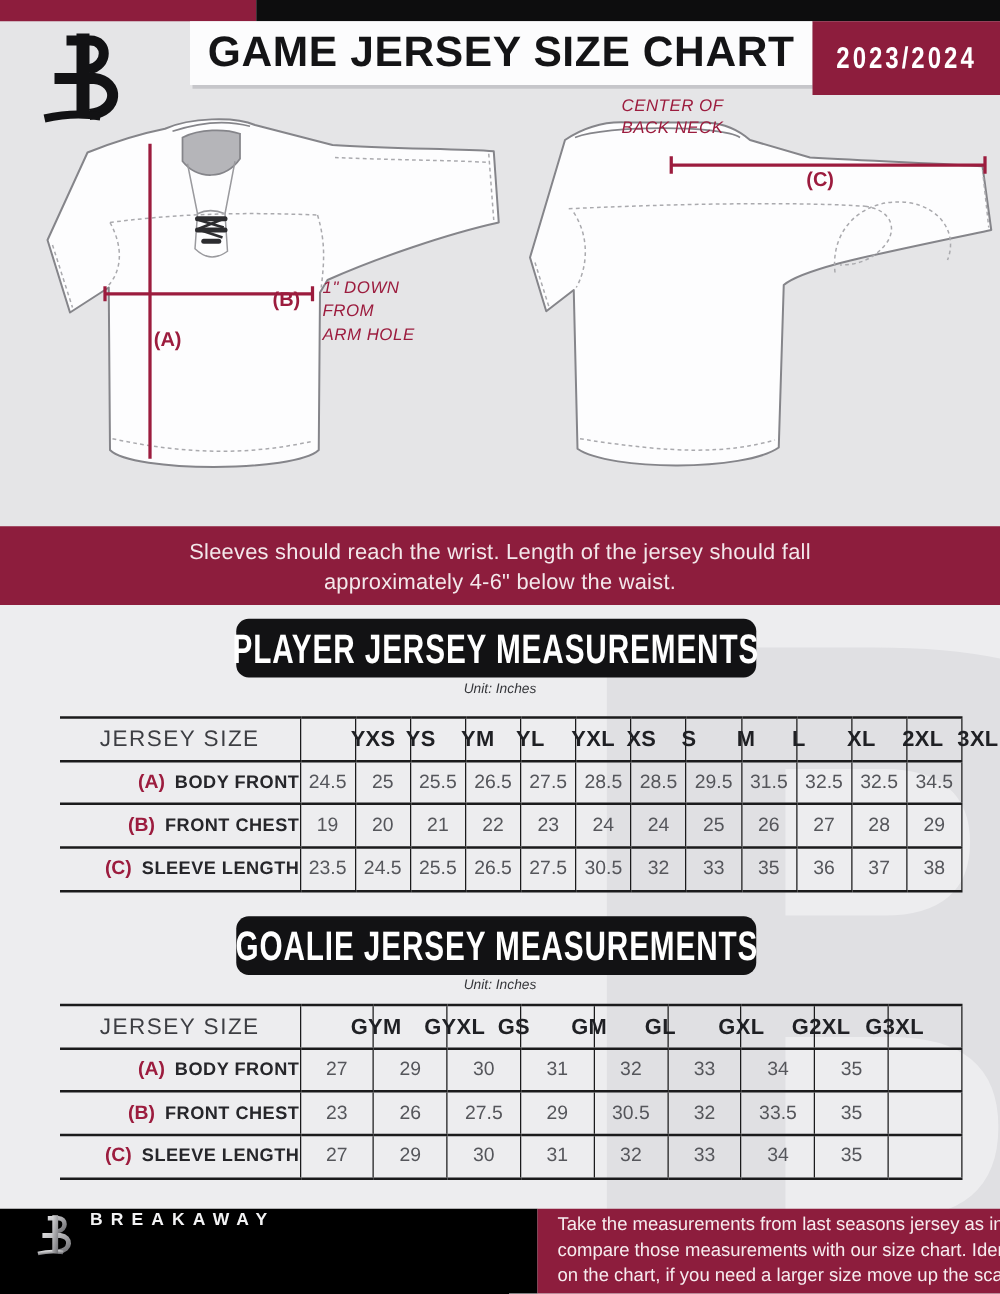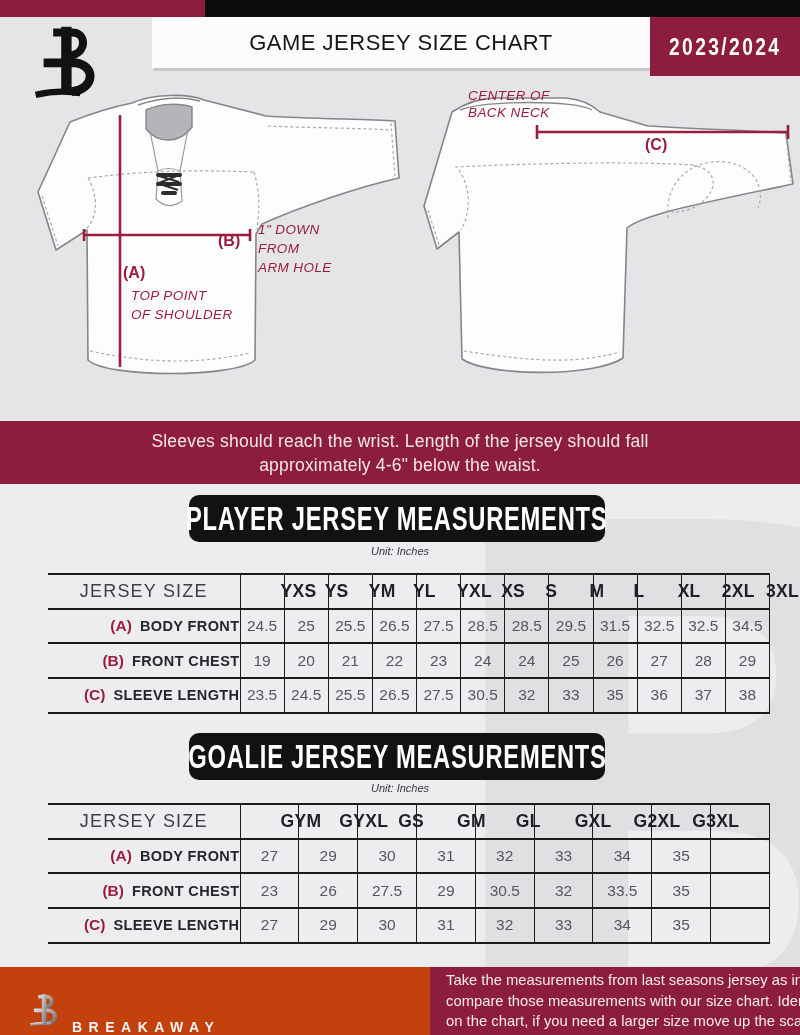--- a/index.html
+++ b/index.html
@@ -10,36 +10,36 @@
     font-family:"Liberation Sans", sans-serif;
   }
   
   .strip-maroon { position:absolute; left:0; top:0; width:205px; height:17px; background:#8D1D3D; z-index:3; }
   .strip-black  { position:absolute; left:205px; top:0; width:595px; height:17px; background:#0d0d0e; z-index:3; }
   .title-box {
     position:absolute; left:152px; top:17px; width:498px; height:51px;
     background:#fcfcfd; z-index:4; display:flex; align-items:center; justify-content:center;
     box-shadow:2px 3px 0 #c6c6ca;
   }
-  .title-box h1 { font-size:22px; font-weight:normal; letter-spacing:.5px; color:#141416; white-space:nowrap; }
+  .title-box h1 { font-size:34px; font-weight:bold; letter-spacing:.5px; color:#141416; white-space:nowrap; }
   .season-box {
     position:absolute; left:650px; top:17px; width:150px; height:59px;
     background:#8D1D3D; z-index:4; display:flex; align-items:center; justify-content:center;
   }
   .season-box span {
     display:inline-block; color:#fff; font-weight:bold; font-size:24px;
     letter-spacing:3px; transform:scaleX(.8); white-space:nowrap;
   }
   .logo-top { position:absolute; left:26px; top:22px; z-index:4; }
   
   .diagram { position:absolute; left:0; top:70px; width:800px; height:351px; z-index:2; }
   .ann { position:absolute; color:#9C1C3E; white-space:nowrap; }
   .ann .key { font-weight:bold; font-size:16px; font-style:normal; }
   .ann-text { font-style:italic; font-size:13.5px; letter-spacing:.4px; line-height:19px; color:#9C1C3E; }
-  .center-text { text-align:left; line-height:17px;margin-top:11px; }
+  .center-text { text-align:center; line-height:17px; }
   
   .banner {
     position:absolute; left:0; top:421px; width:800px; height:63px; background:#8D1D3D; z-index:2;
     display:flex; flex-direction:column; align-items:center; justify-content:center;
   }
   .banner div { color:#f3e7ea; font-size:17.5px; line-height:24px; text-align:center; letter-spacing:.2px; }
   
   .lower-bg { position:absolute; left:0; top:484px; width:800px; height:483px; background:#ededef; z-index:0; }
   .watermark {
     position:absolute; right:-195px; top:430px; z-index:1;
@@ -68,22 +68,22 @@
   table.sizes tr > *:last-child { border-right:1.6px solid #1b1b1c; }
   table.sizes tbody tr:last-child > * { border-bottom:2.5px solid #1b1b1c; }
   table.sizes td.corner { width:192px; font-size:18px; letter-spacing:1.2px; color:#3d3e43; font-weight:normal; }
   table.sizes th { font-size:17.5px; font-weight:bold; color:#1f2024; letter-spacing:.3px;padding-left:40px; }
   table.sizes td.rowlabel { text-align:right; padding-left:23px; white-space:nowrap; }
   table.sizes td.rowlabel .key { color:#9C1C3E; font-weight:bold; font-size:15.5px; }
   table.sizes td.rowlabel .lbl { color:#26262a; font-size:14.5px; font-weight:bold; letter-spacing:.4px; margin-left:8px; }
   table.sizes td.val { font-size:15.5px; color:#55565b; }
   
   .footer-black {
-    position:absolute; left:0; top:967px; width:430px; height:68px; background:#c2410c; z-index:5;
-    display:flex; align-items:flex-end;
+    position:absolute; left:0; top:967px; width:430px; height:68px; background:#000000; z-index:5;
+    display:flex; align-items:flex-start;
   }
   .footer-black .brand { color:#f3f3f4; font-size:14px; font-weight:bold; letter-spacing:6.5px; margin-left:10px; }
   .footer-maroon {
     position:absolute; left:430px; top:967px; width:370px; height:68px; background:#8D1D3D; z-index:5;
     display:flex; flex-direction:column; justify-content:center; padding-left:16px;
   }
   .footer-maroon div { color:#f6ebee; font-size:14.8px; line-height:20.5px; white-space:nowrap; }
 </style>
 </head>
 <body>
@@ -171,24 +171,20 @@
         <line x1="250" y1="159" x2="250" y2="171"></line>
         <line x1="537" y1="62" x2="788" y2="62"></line>
         <line x1="537" y1="55" x2="537" y2="69"></line>
         <line x1="788" y1="55" x2="788" y2="69"></line>
       </g>
     </svg>
 
     
     <div class="ann" style="left:123px; top:194px;">
       <span class="key">(A)</span>
-    </div>
-    <div class="ann ann-text" style="left:131px; top:216px;">
-      <div>TOP POINT</div>
-      <div>OF SHOULDER</div>
     </div>
     <div class="ann" style="left:218px; top:162px;">
       <span class="key">(B)</span>
     </div>
     <div class="ann ann-text" style="left:258px; top:150px;">
       <div>1" DOWN</div>
       <div>FROM</div>
       <div>ARM HOLE</div>
     </div>
     <div class="ann" style="left:645px; top:66px;">

